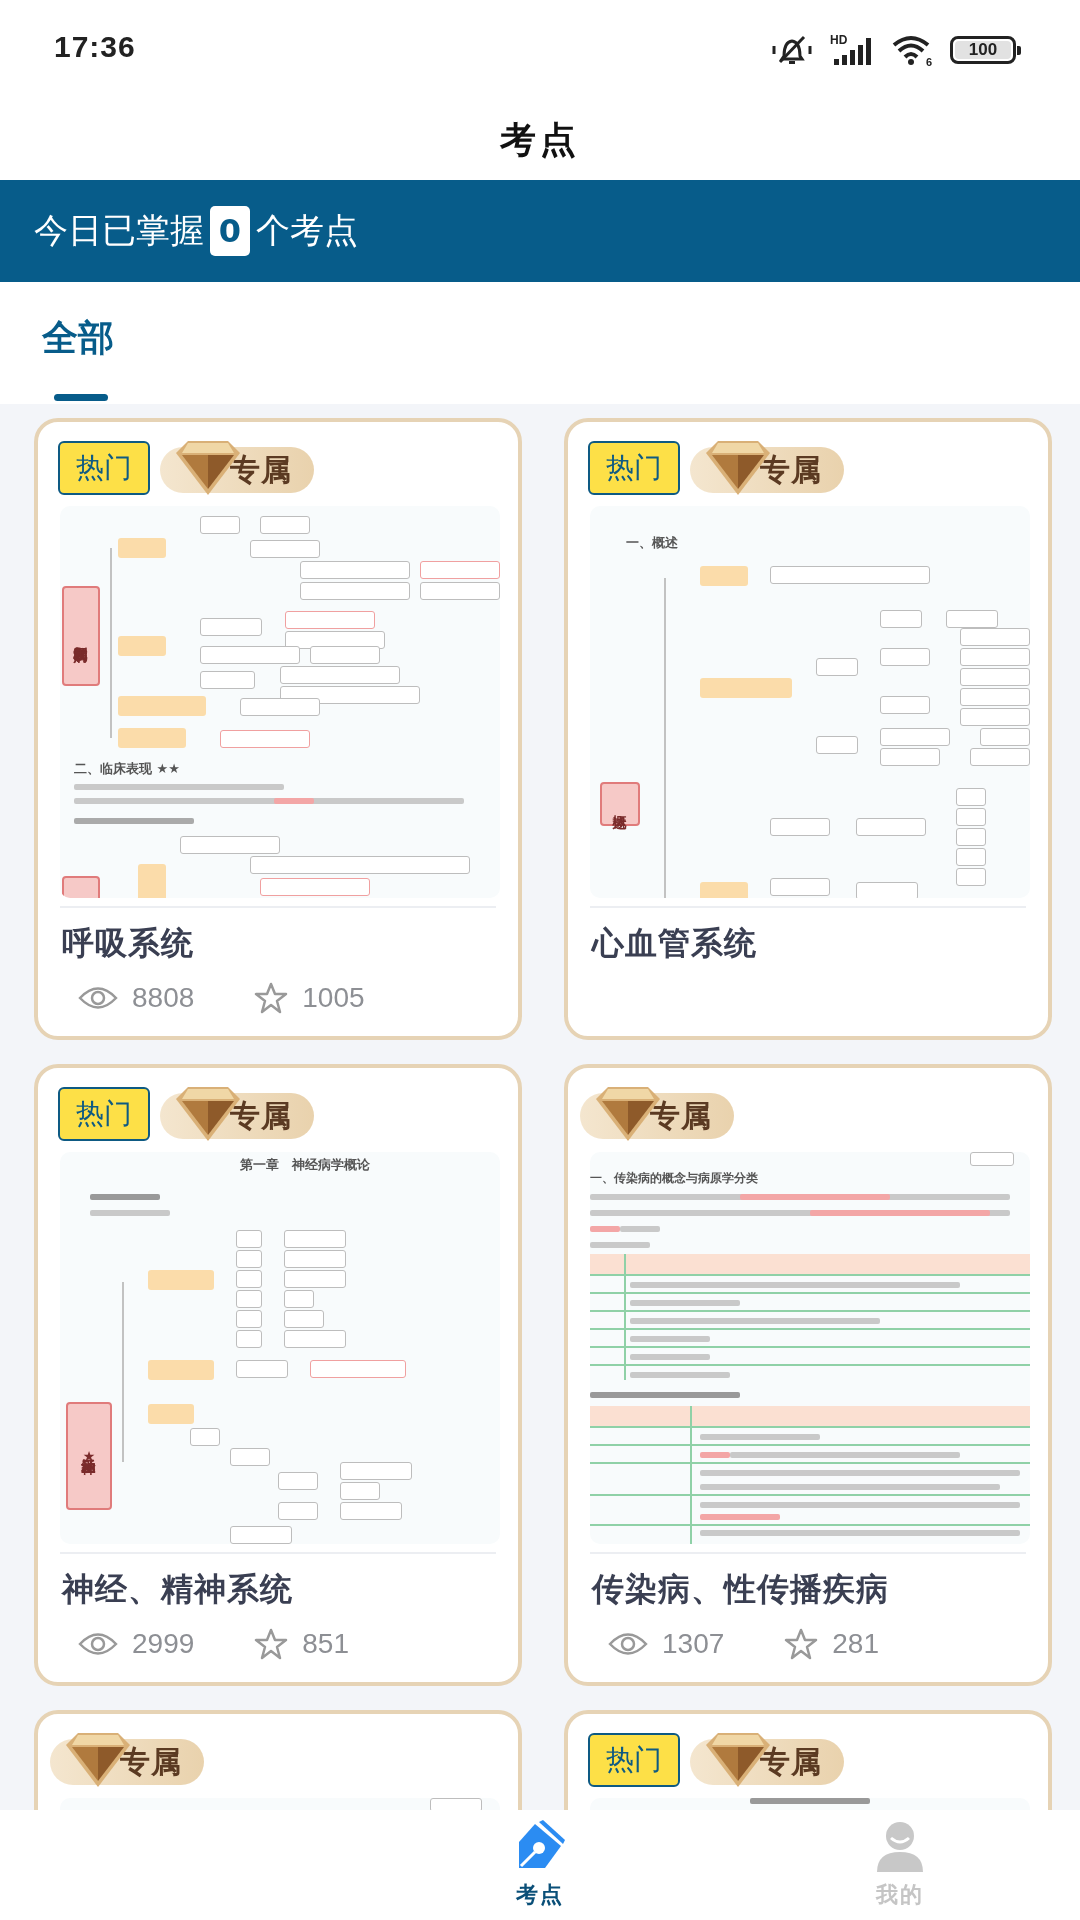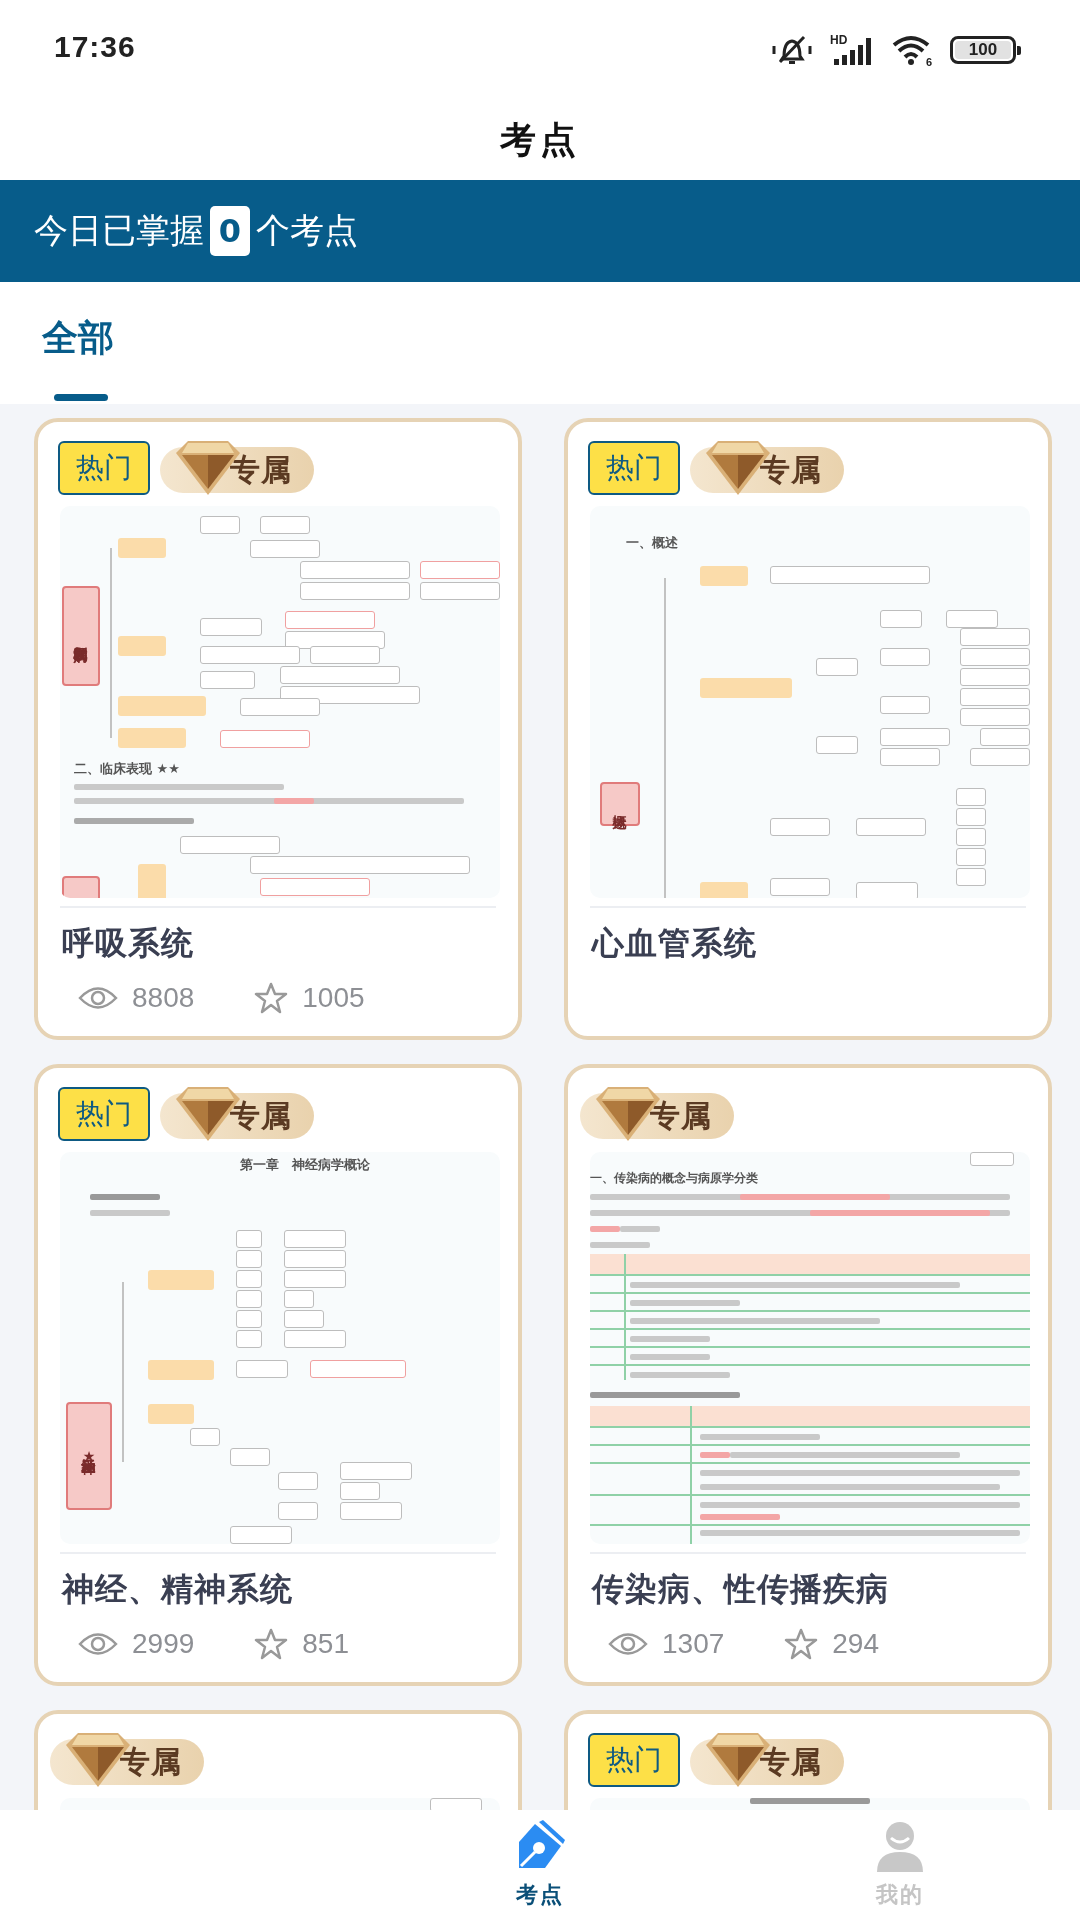--- a/index.html
+++ b/index.html
@@ -352,21 +352,21 @@
         <svg width="40" height="26" viewBox="0 0 40 26">
             <path d="M2 13 Q20 -6 38 13 Q20 32 2 13 Z" fill="none" stroke="#999" stroke-width="2.5"></path>
             <circle cx="20" cy="13" r="6" fill="none" stroke="#999" stroke-width="2.5"></circle>
           </svg>
         <span>1307</span>
       </div>
       <div class="stat">
         <svg width="34" height="32" viewBox="0 0 34 32">
             <polygon points="17,2 21,12 32,12 23,19 26,30 17,23 8,30 11,19 2,12 13,12" fill="none" stroke="#999" stroke-width="2.5" stroke-linejoin="round"></polygon>
           </svg>
-        <span>294</span>
+        <span>281</span>
       </div>
     </div>
   </div>
 
   <div class="card" style="left:0; top:1292px;">
     <div class="badges">
       <div class="vip-badge">
         <svg class="gem" viewBox="0 0 80 58">
             <polygon points="8,14 20,2 60,2 72,14 40,56" fill="#d9b077"></polygon>
             <polygon points="14,16 40,16 40,50" fill="#b07a3e"></polygon>

